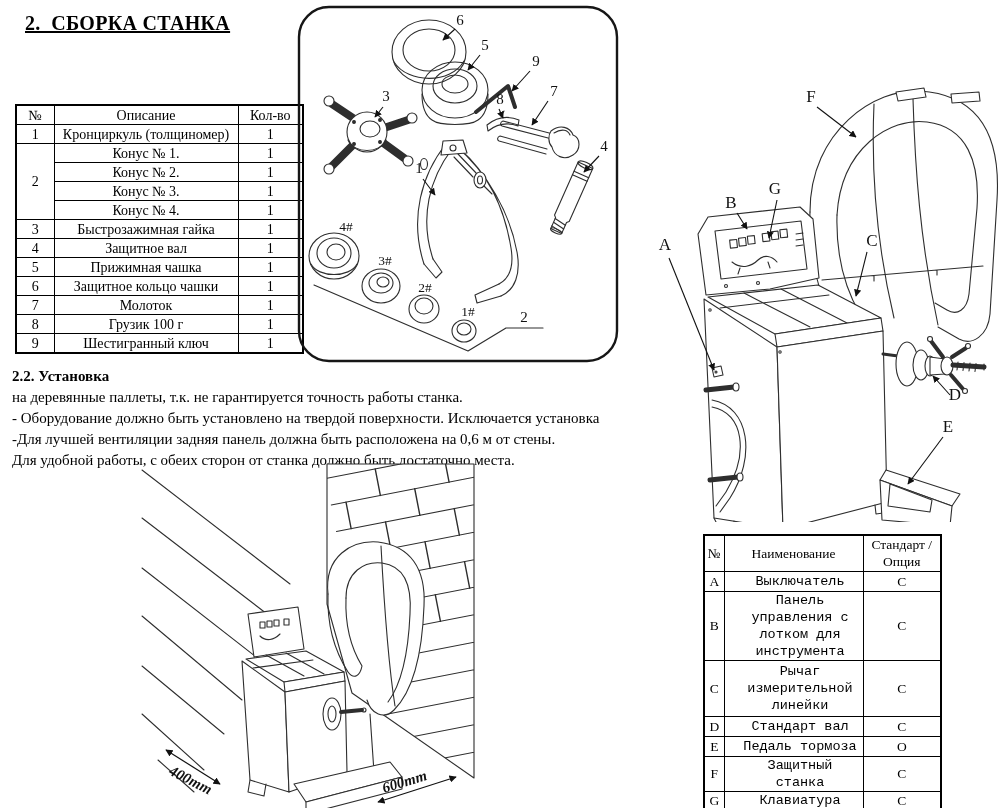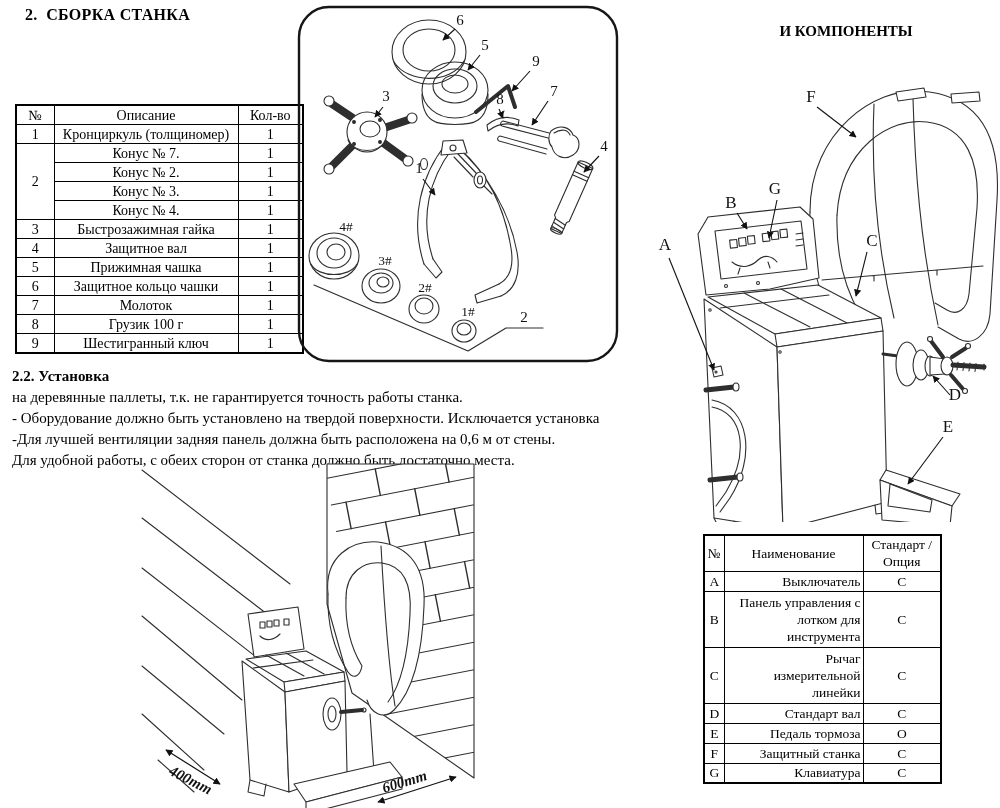--- a/index.html
+++ b/index.html
@@ -1,31 +1,31 @@
 <!DOCTYPE html>
 <html><head>
 <meta charset="utf-8">
 <style>
   html,body{margin:0;padding:0;background:#fff;}
   .page{position:relative;width:1000px;height:808px;background:#fff;overflow:hidden;
         font-family:"Liberation Serif",serif;color:#000;}
-  .h-left{position:absolute;left:25px;top:6px;font-size:16px;font-weight:bold;white-space:pre;letter-spacing:.3px;}
+  .h-left{position:absolute;left:25px;top:12px;font-size:20px;font-weight:bold;white-space:pre;letter-spacing:.3px;text-decoration:underline;}
   .h-right{position:absolute;left:700px;top:22px;width:292px;text-align:center;
            font-weight:bold;font-size:15px;line-height:19px;}
   
   table.parts{position:absolute;left:15px;top:104px;width:287px;border-collapse:collapse;
               table-layout:fixed;font-size:14px;border:2px solid #000;}
   table.parts th,table.parts td{border:1px solid #000;text-align:center;vertical-align:middle;
               padding:0;height:18px;line-height:17px;font-weight:normal;overflow:hidden;white-space:nowrap;}
   
   table.comp{position:absolute;left:703px;top:534px;width:237px;border-collapse:collapse;
              table-layout:fixed;font-size:13.5px;border:2px solid #000;}
   table.comp th,table.comp td{border:1px solid #000;vertical-align:middle;padding:0 2px;
              line-height:17px;font-weight:normal;text-align:center;}
-  table.comp td.nm{text-align:right;padding-left:15px;}
+  table.comp td.nm{text-align:center;padding-left:15px;font-family:Liberation Mono, monospace;}
   table.comp tr.hd{height:36px;} table.comp tr.r1{height:20px;} table.comp tr.r3{height:56px;}
   
   .sec22{position:absolute;left:12px;top:366px;font-size:15px;line-height:21px;white-space:nowrap;}
   .sec22 .t{font-weight:bold;}
   
   svg.fig{position:absolute;}
   svg.fig text{font-family:"Liberation Serif",serif;fill:#111;}
   .fx{left:296px;top:4px;} .fm{left:650px;top:82px;} .fi{left:138px;top:462px;}
 </style>
 </head>
@@ -49,21 +49,21 @@
       </tr>
     </thead>
     <tbody>
       <tr>
           <td>1</td>
           <td>Кронциркуль (толщиномер)</td>
           <td>1</td>
         </tr>
       <tr>
           <td rowspan="4">2</td>
-          <td>Конус № 7.</td>
+          <td>Конус № 1.</td>
           <td>1</td>
         </tr>
       <tr>
           <td>Конус № 2.</td>
           <td>1</td>
         </tr>
       <tr>
           <td>Конус № 3.</td>
           <td>1</td>
         </tr>
@@ -111,21 +111,20 @@
 
   <div class="sec22">
     <div class="t">2.2. Установка</div>
     <div>на деревянные паллеты, т.к. не гарантируется точность работы станка.</div>
     <div>- Оборудование должно быть установлено на твердой поверхности. Исключается установка</div>
     <div>-Для лучшей вентиляции задняя панель должна быть расположена на 0,6 м от стены.</div>
     <div>Для удобной работы, с обеих сторон от станка должно быть достаточно места.</div>
   </div>
 
   <div class="h-right">
-    <div>И КОМПОНЕНТЫ</div>
   </div>
 
   <table class="comp">
     <colgroup>
         <col style="width:20px">
         <col style="width:139px">
         <col style="width:78px">
       </colgroup>
     <thead>
       <tr class="hd">

